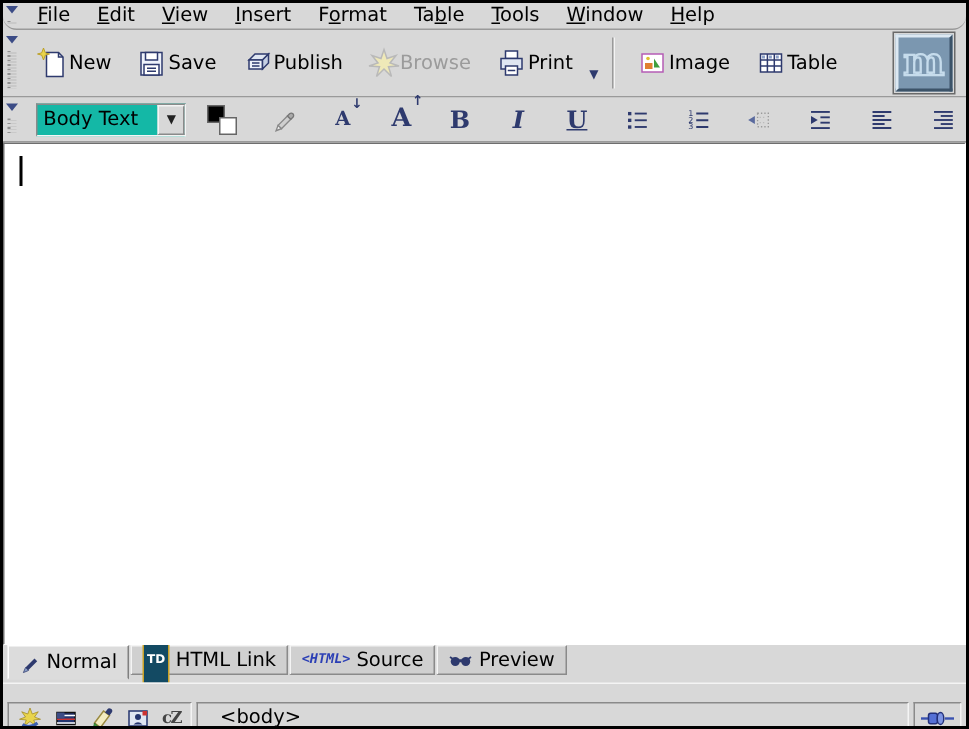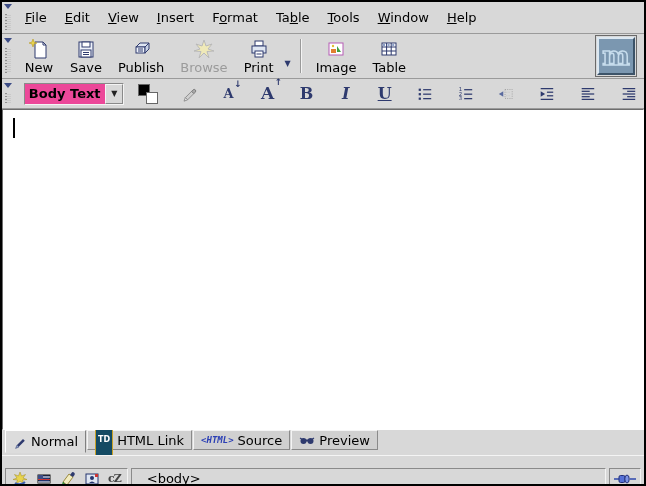--- a/index.html
+++ b/index.html
@@ -8,52 +8,52 @@
     width:646px;height:486px;
     border:2px solid #000;
     background:#d8d8d8;
     font-family:"DejaVu Sans","Liberation Sans",sans-serif;
     font-size:13px;color:#000;
     display:flex;flex-direction:column;
     position:relative;overflow:hidden;
   }
   
   .bar{display:flex;align-items:center;background:#d8d8d8;border-bottom:1px solid #9a9a9a;}
-  .menubar{height:32px;padding-right:4px;}
+  .menubar{height:18px;padding-right:4px;border-radius:11px;}
   .maintb{height:45px;padding:2px 4px 2px 0;}
   .fmttb{height:30px;padding:2px 4px 2px 0;gap:19px;}
   
   .grippy{width:11px;align-self:stretch;position:relative;margin:1px 2px 1px 1px;cursor:pointer;}
   .grippy::before{content:"";position:absolute;top:1px;left:1px;width:0;height:0;
     border:4px solid transparent;border-top:5px solid #3c4c86;}
   .grippy::after{content:"";position:absolute;top:11px;bottom:2px;left:2px;width:6px;
     background-image:repeating-linear-gradient(to bottom,#8f8f8f 0 1px,transparent 1px 3px),
                      repeating-linear-gradient(to bottom,transparent 0 1px,#c9c9c9 1px 2px);
     background-size:2px 100%,6px 100%;background-repeat:repeat-y;}
   
   .menu-item{padding:2px 7px;margin:0 2px;cursor:default;white-space:nowrap;}
   .mn{text-decoration:underline;}
   
-  .tbtn{display:flex;flex-direction:column;align-items:center;justify-content:flex-end;
+  .tbtn{display:flex;flex-direction:row;align-items:center;justify-content:flex-end;
     min-width:46px;padding:2px 7px;gap:0;background:transparent;border:1px solid transparent;
     font:inherit;color:#000;cursor:default;}
   .tbtn.disabled{color:#9b9b9b;}
   .tbtn svg{display:block;}
   .drop-arrow{font-size:8px;color:#2e3a6e;padding:0 3px;align-self:center;margin-top:14px;}
   .tb-sep{width:2px;align-self:stretch;margin:3px 6px;border-left:1px solid #9a9a9a;border-right:1px solid #f4f4f4;}
   
   .throbber-wrap{margin-left:auto;margin-right:3px;border:1px solid #6a6a6a;padding:1px;background:#d8d8d8;}
   .throbber{width:38px;height:38px;background:#7b97b0;
     border:2px solid;border-color:#dce8f2 #3c5368 #3c5368 #dce8f2;
     display:flex;align-items:center;justify-content:center;cursor:pointer;}
   .throbber span{font-family:"DejaVu Serif","Liberation Serif",serif;font-weight:bold;font-size:26px;
     color:#7b97b0;-webkit-text-stroke:1.5px #c6dcec;text-shadow:0 0 1px #c6dcec;line-height:1;}
   
   .combo{display:flex;height:22px;border:1px solid;border-color:#8a8a8a #f4f4f4 #f4f4f4 #8a8a8a;
-    background:#ec4899;width:112px;cursor:default;font-weight:bold;}
+    background:#14b8a6;width:112px;cursor:default;}
   .combo-text{flex:1;padding:2px 4px;white-space:nowrap;overflow:hidden;}
   .combo-btn{width:18px;display:flex;align-items:center;justify-content:center;background:#d8d8d8;
     border:1px solid;border-color:#f4f4f4 #8a8a8a #8a8a8a #f4f4f4;font-size:8px;color:#222;}
   .colorpick{position:relative;width:24px;height:22px;cursor:pointer;}
   .colorpick .fg{position:absolute;left:1px;top:1px;width:12px;height:12px;background:#000;border:1px solid #666;}
   .colorpick .bg{position:absolute;left:9px;top:9px;width:12px;height:12px;background:#fff;border:1px solid #666;}
   .fbtn{display:flex;align-items:center;justify-content:center;height:24px;min-width:20px;
     background:transparent;border:1px solid transparent;cursor:default;padding:0 1px;}
   .serif-glyph{font-family:"DejaVu Serif","Liberation Serif",serif;font-weight:bold;color:#2e3a6e;font-size:16px;line-height:1;}
   .italic-glyph{font-style:italic;font-weight:bold;}

